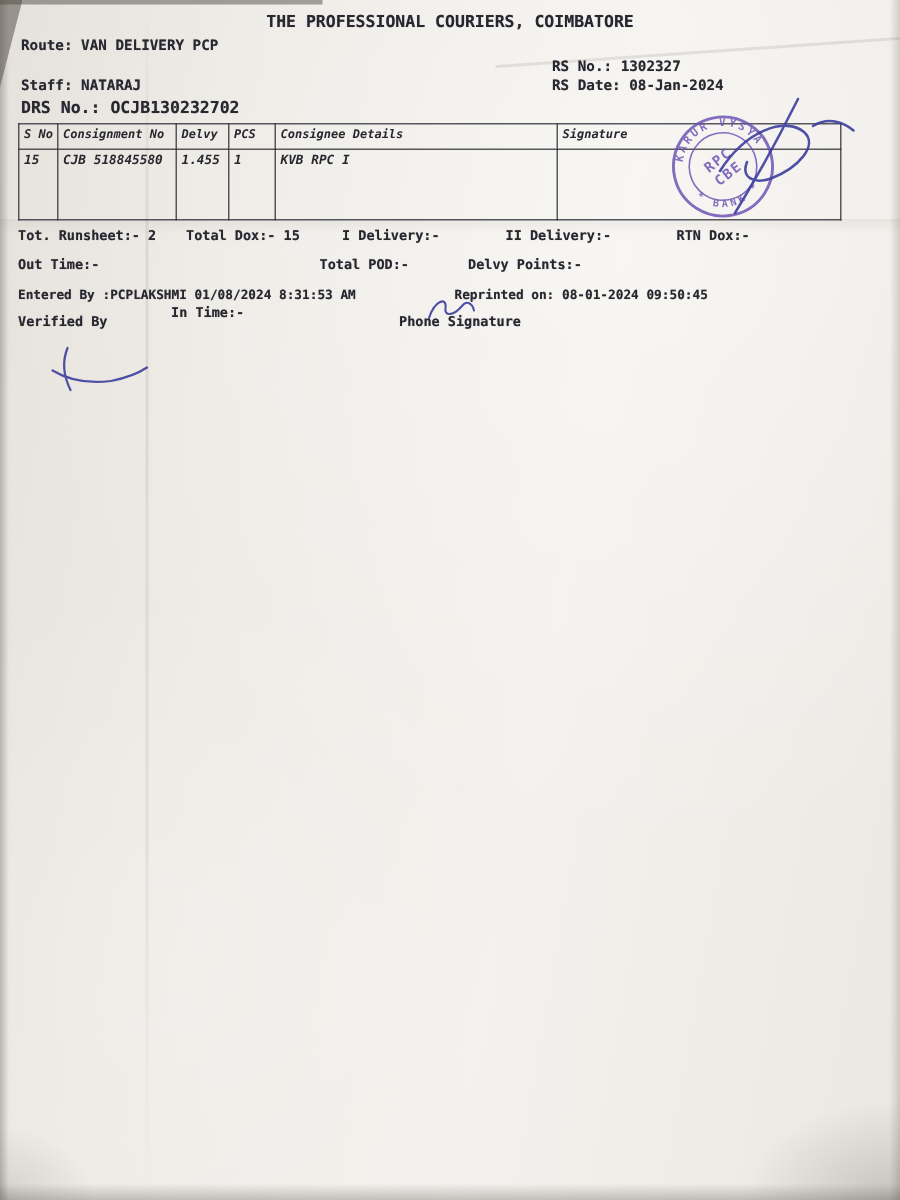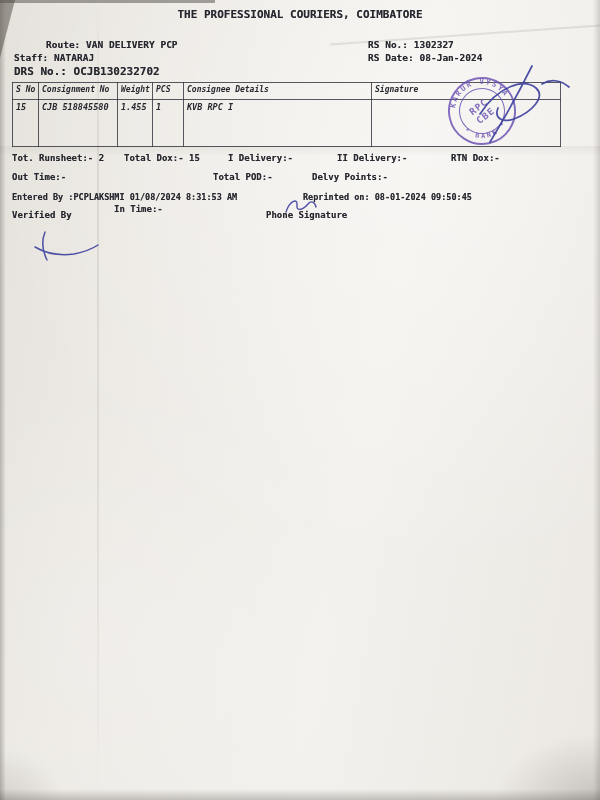--- a/index.html
+++ b/index.html
@@ -76,40 +76,40 @@
   <div class="corner-tl"></div>
   <div class="edge-top"></div>
   <div class="edge-left"></div>
   <div class="edge-right"></div>
   <div class="edge-bottom"></div>
   <div class="corner-br"></div>
   <div class="corner-bl"></div>
 
   <div class="t s11 center" style="top:8px;">THE PROFESSIONAL COURIERS, COIMBATORE</div>
 
-  <div class="t s95" style="left:14px;top:39px;margin-left:32px;"><span>Route:</span> <span>VAN DELIVERY PCP</span></div>
+  <div class="t s95" style="left:14px;top:25px;"><span>Route:</span> <span>VAN DELIVERY PCP</span></div>
   <div class="t s95" style="left:368px;top:39px;"><span>RS No.:</span> <span>1302327</span></div>
   <div class="t s95" style="left:14px;top:52px;"><span>Staff:</span> <span>NATARAJ</span></div>
   <div class="t s95" style="left:368px;top:52px;"><span>RS Date:</span> <span>08-Jan-2024</span></div>
   <div class="t s11" style="left:14px;top:65px;"><span>DRS No.:</span> <span>OCJB130232702</span></div>
 
   <table class="ctable">
     <colgroup>
       <col style="width:26px">
         <col style="width:79px">
         <col style="width:35px">
       <col style="width:31px">
         <col style="width:188px">
         <col style="width:189px">
     </colgroup>
     <thead>
       <tr style="height:17px;">
         <th>S No</th>
         <th>Consignment No</th>
-        <th>Weight</th>
+        <th>Delvy</th>
         <th>PCS</th>
         <th>Consignee Details</th>
         <th>Signature</th>
       </tr>
     </thead>
     <tbody>
       <tr style="height:47px;">
         <td>15</td>
         <td>CJB 518845580</td>
         <td>1.455</td>

